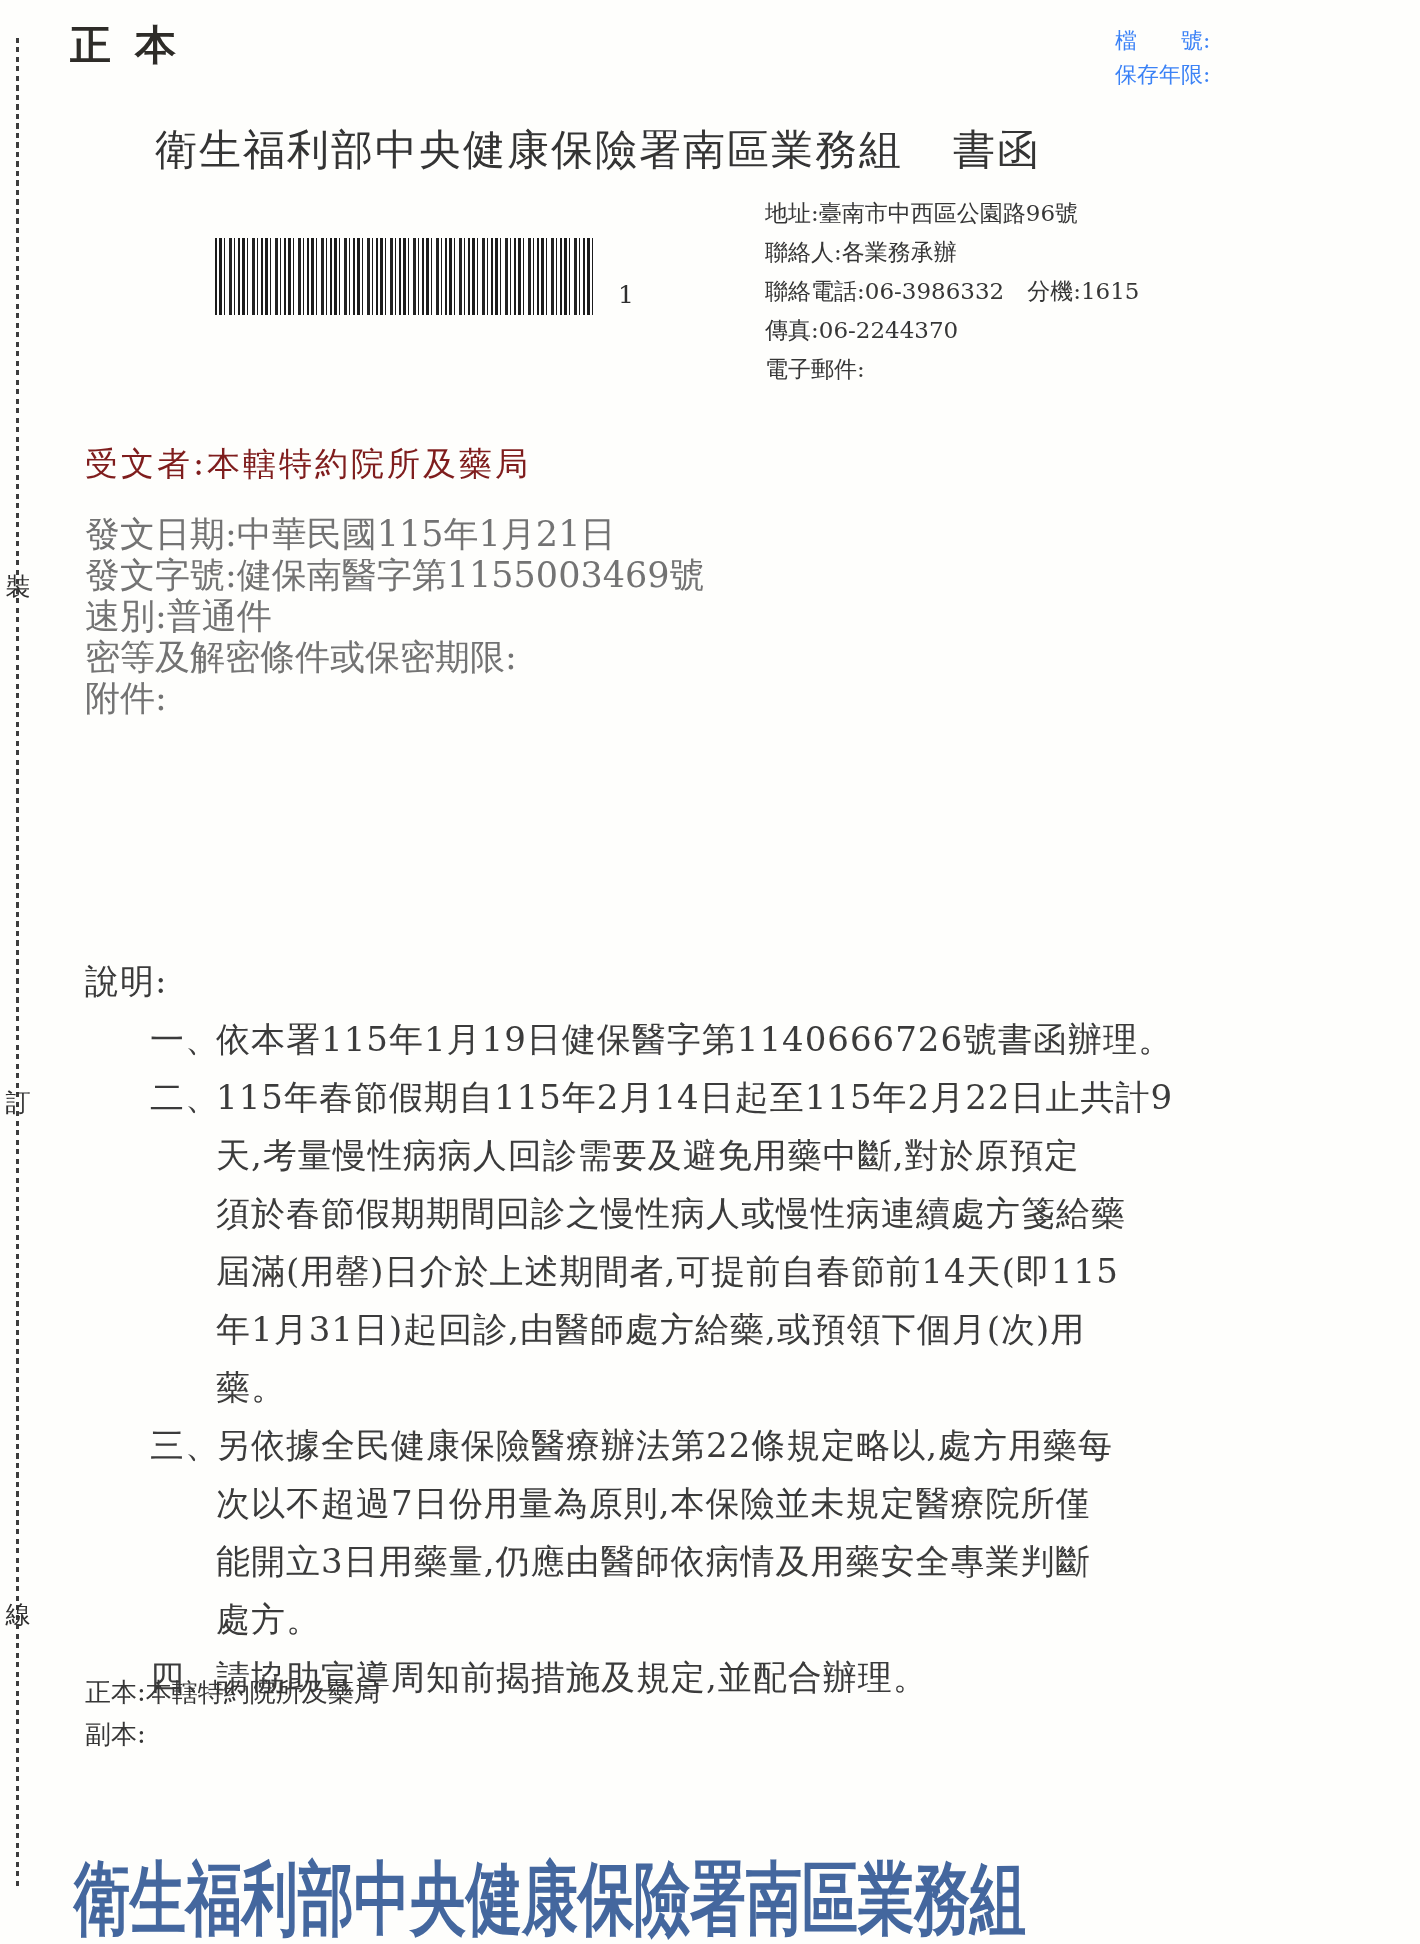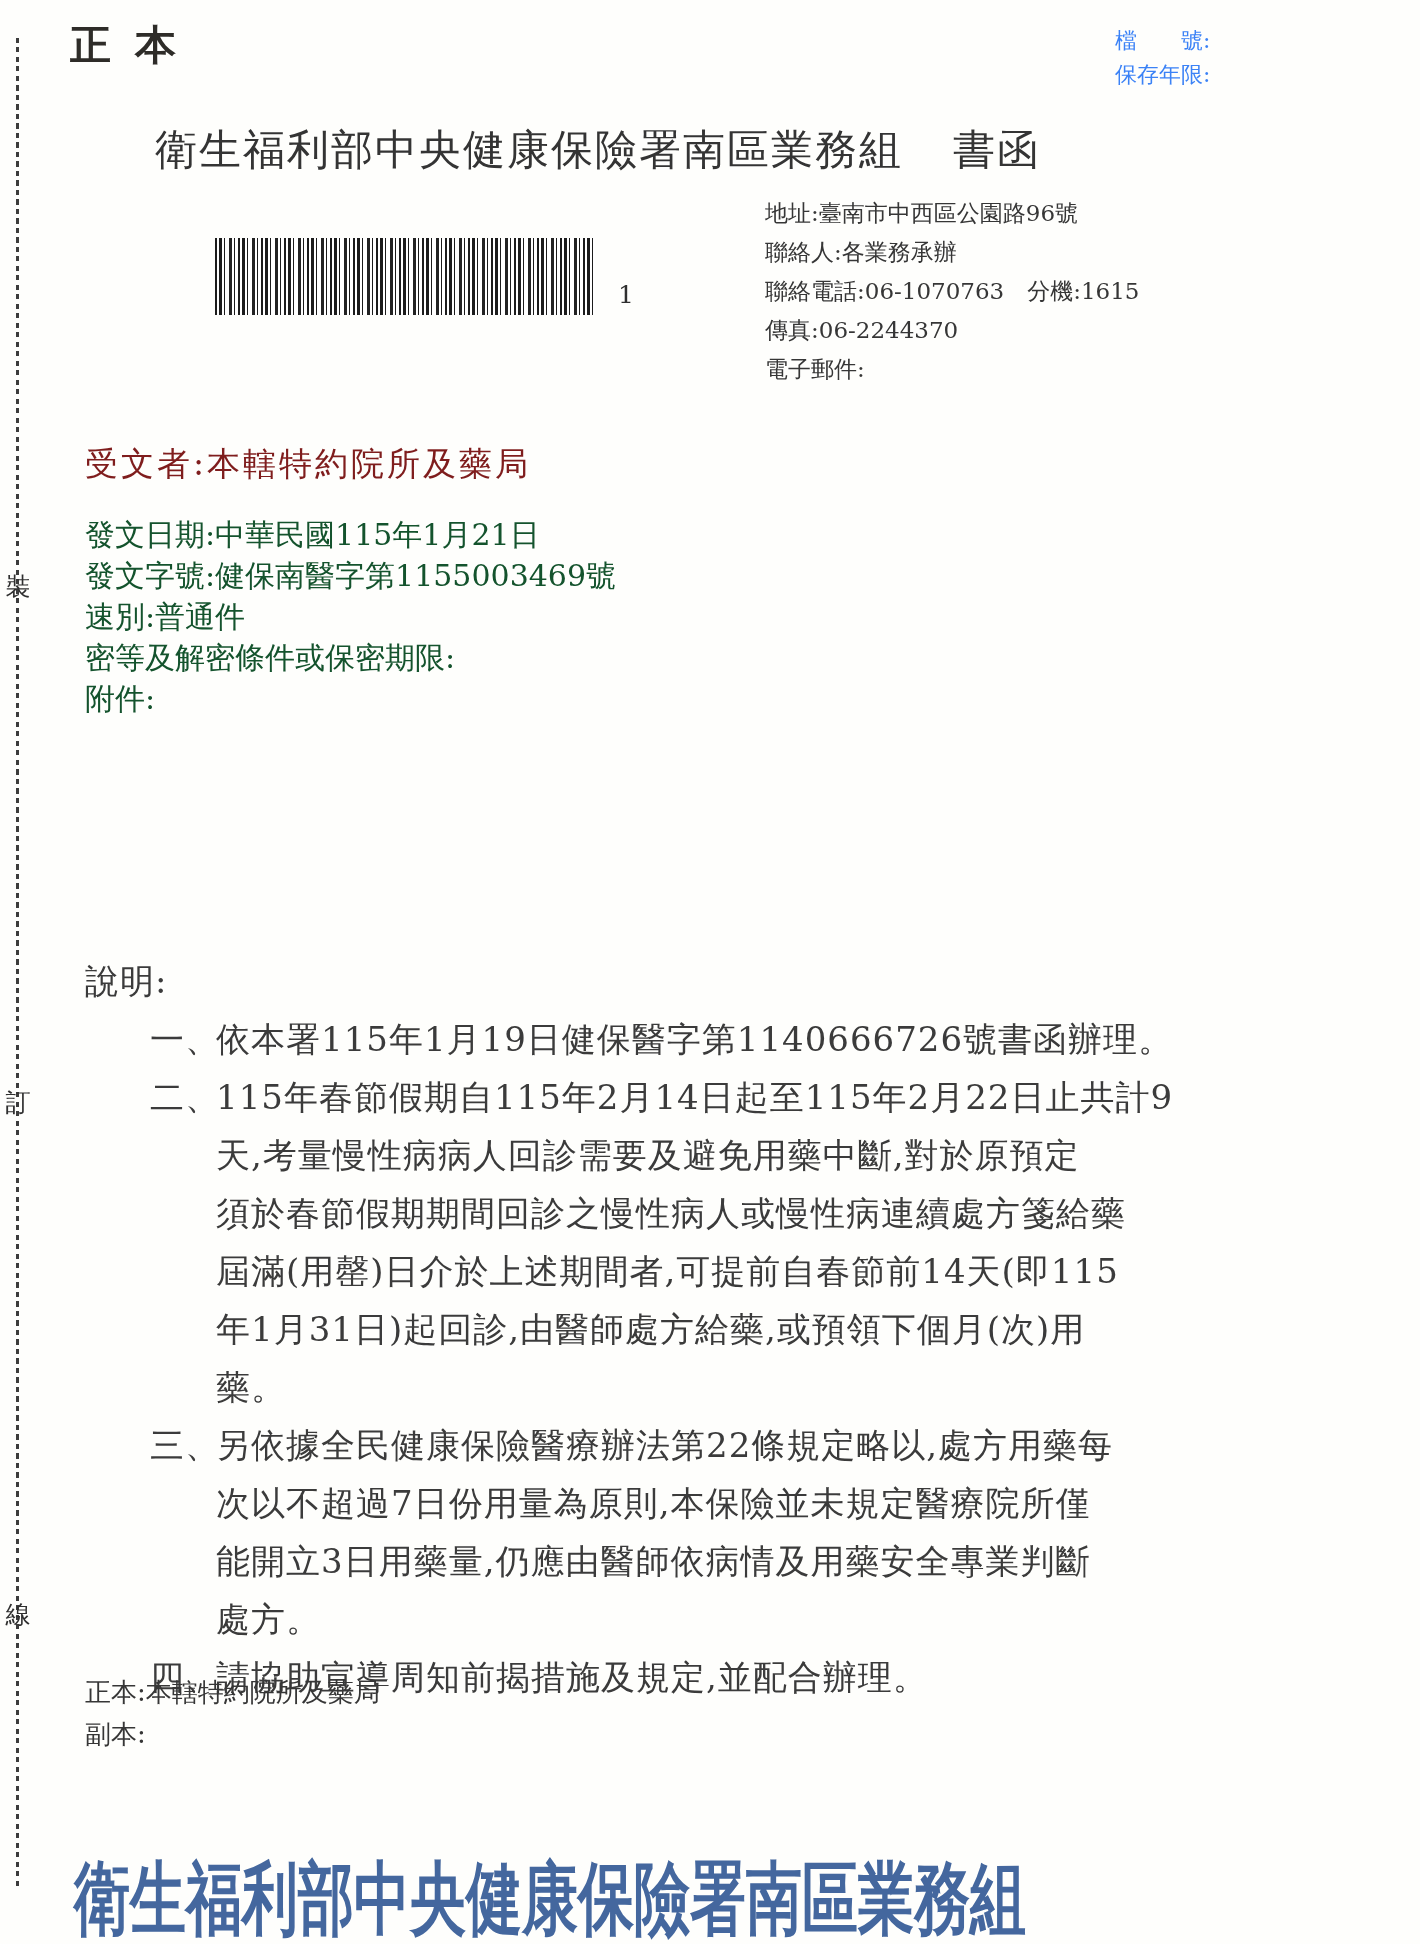--- a/index.html
+++ b/index.html
@@ -63,21 +63,21 @@
     white-space:pre;
   }
   
   .recipient{
     position:absolute;left:85px;top:442px;
     font-size:33px;letter-spacing:3px;color:#7f1d1d;
   }
   
   .meta{
     position:absolute;left:85px;top:514px;
-    font-size:30px;line-height:41px;color:#14532d;
+    font-size:35px;line-height:41px;color:#737373;
     white-space:pre;
   }
   
   .doc-body{font-size:34px;line-height:58px;color:#3b3b3b;letter-spacing:1px;}
   .lines{white-space:pre;}
   .subject{
     position:absolute;left:85px;top:776px;
     display:flex;align-items:flex-start;
   }
   .subject .label{width:106px;flex:0 0 auto;}
@@ -122,21 +122,21 @@
   <div class="title-row">
     <span>衛生福利部中央健康保險署南區業務組</span>
     <span>書函</span>
   </div>
 
   <div class="barcode"></div>
   <div class="barcode-number">1</div>
 
   <div class="contact lines">地址:臺南市中西區公園路96號
 聯絡人:各業務承辦
-聯絡電話:06-1070763　分機:1615
+聯絡電話:06-3986332　分機:1615
 傳真:06-2244370
 電子郵件:</div>
 
   <div class="recipient">受文者:本轄特約院所及藥局</div>
 
   <div class="meta lines">發文日期:中華民國115年1月21日
 發文字號:健保南醫字第1155003469號
 速別:普通件
 密等及解密條件或保密期限:
 附件:</div>

